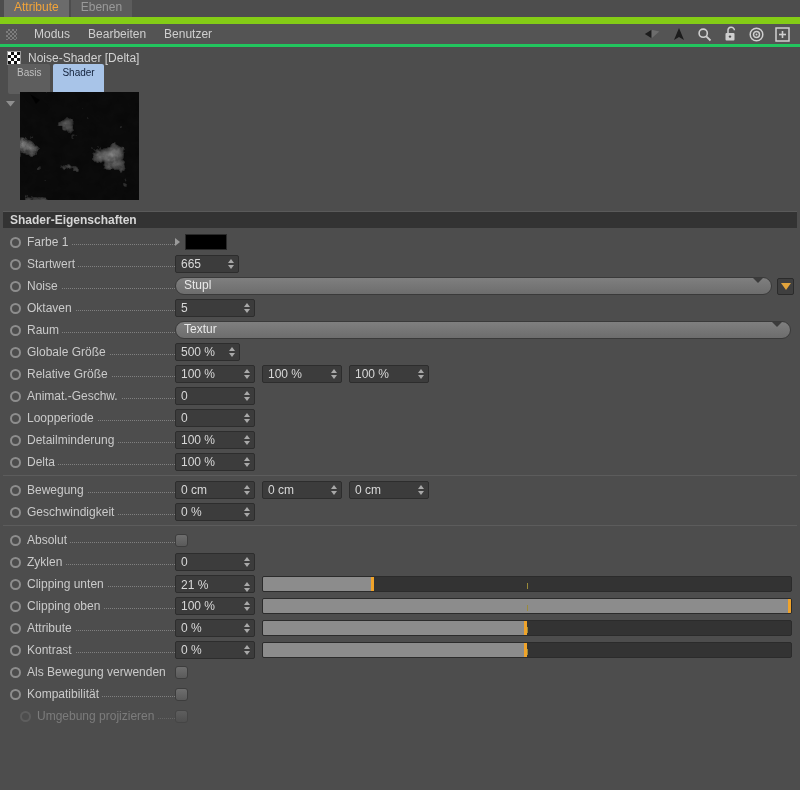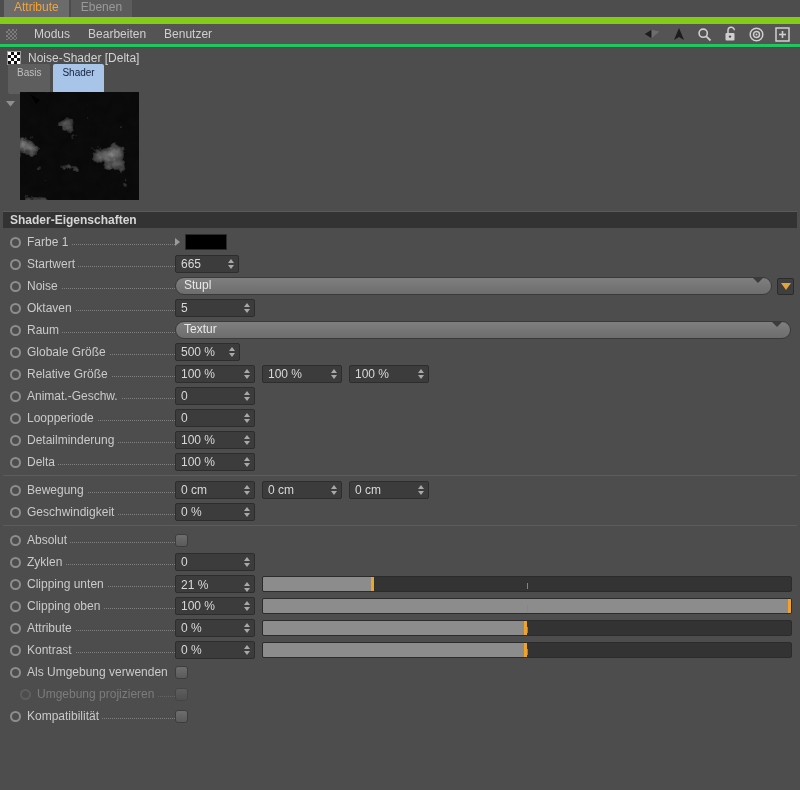--- a/index.html
+++ b/index.html
@@ -519,26 +519,26 @@
       <div class="gap"></div>
       <div class="slider">
         <div class="fill" style="width: 50%;"></div>
         <div class="tick" style="left: 50%;"></div>
         <div class="handle" style="left: calc(50% - 3px);"></div>
       </div>
       <div class="pad-r"></div>
     </div>
     <div class="prow">
       <div class="kdot"></div>
-      <div class="plabel nodots"><span class="txt">Als Umgebung verwenden</span></div>
+      <div class="plabel nodots"><span class="txt">Als Bewegung verwenden</span></div>
+      <div class="cbox"></div>
+    </div>
+    <div class="prow">
+      <div class="kdot"></div>
+      <div class="plabel"><span class="dots"></span><span class="txt">Kompatibilität</span></div>
       <div class="cbox"></div>
     </div>
     <div class="prow">
       <div class="kdot dim indent"></div>
       <div class="plabel dim" style="width: 138px;"><span class="dots"></span><span class="txt">Umgebung projizieren</span></div>
       <div class="cbox dim"></div>
     </div>
-    <div class="prow">
-      <div class="kdot"></div>
-      <div class="plabel"><span class="dots"></span><span class="txt">Kompatibilität</span></div>
-      <div class="cbox"></div>
-    </div>
   </div>
 
 </body></html>

